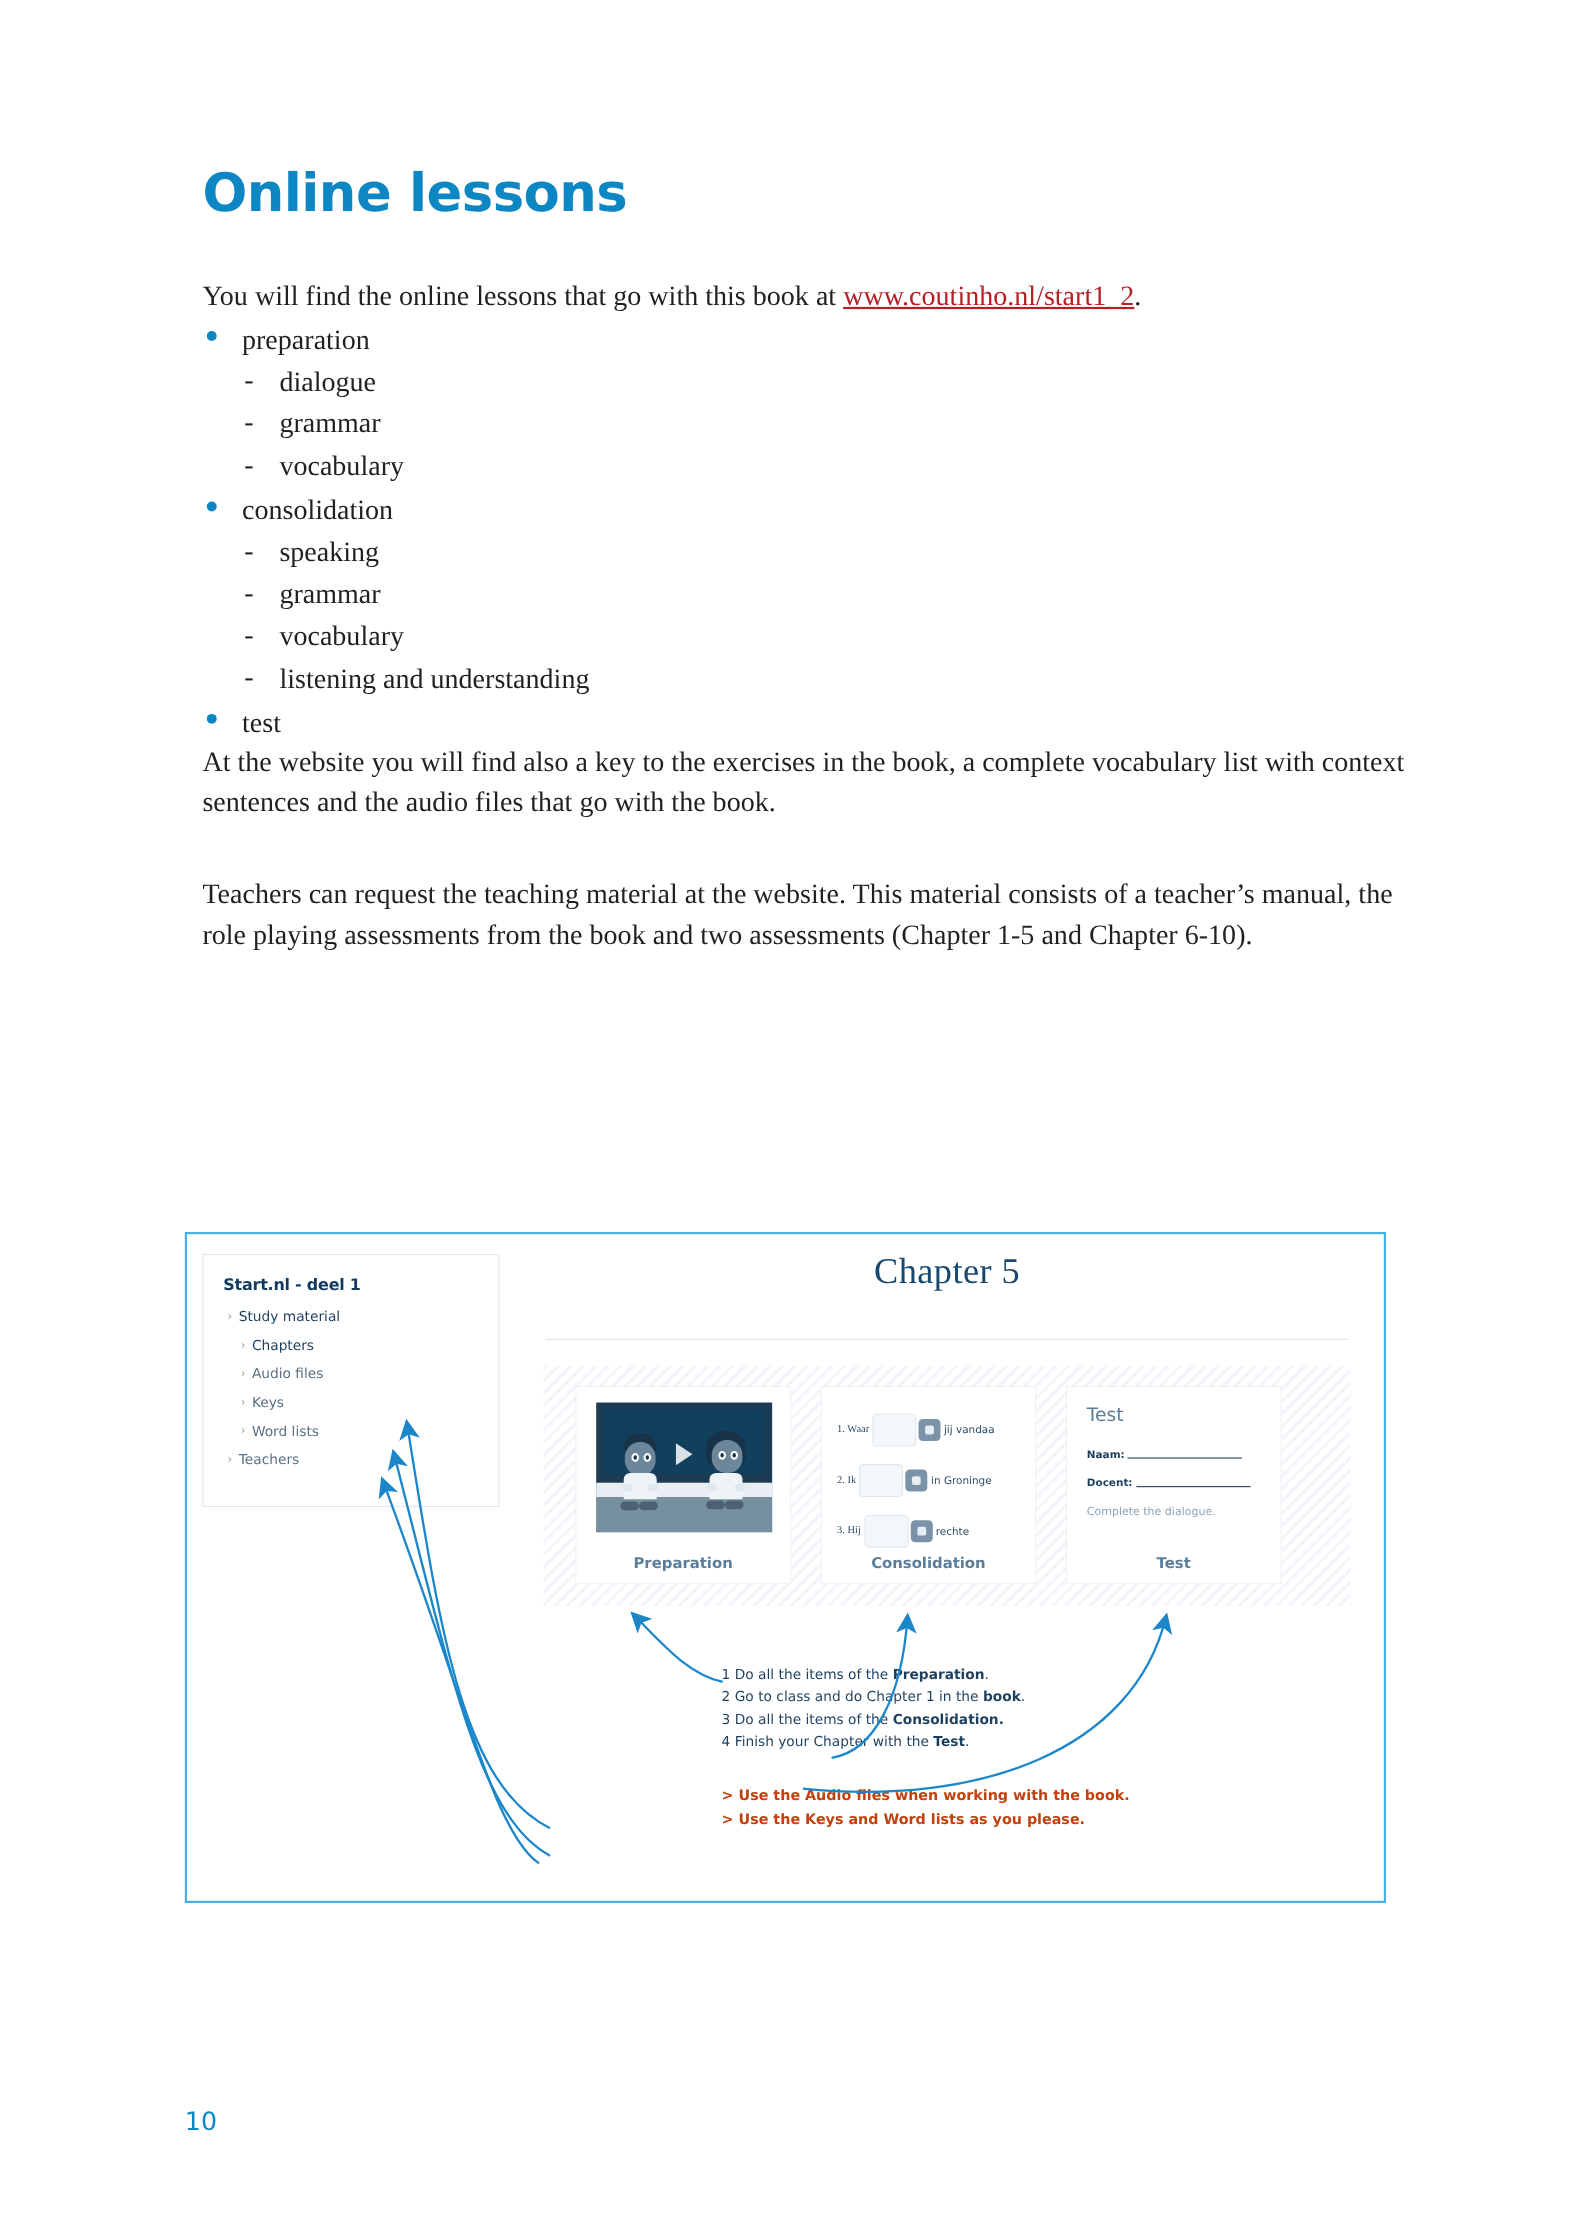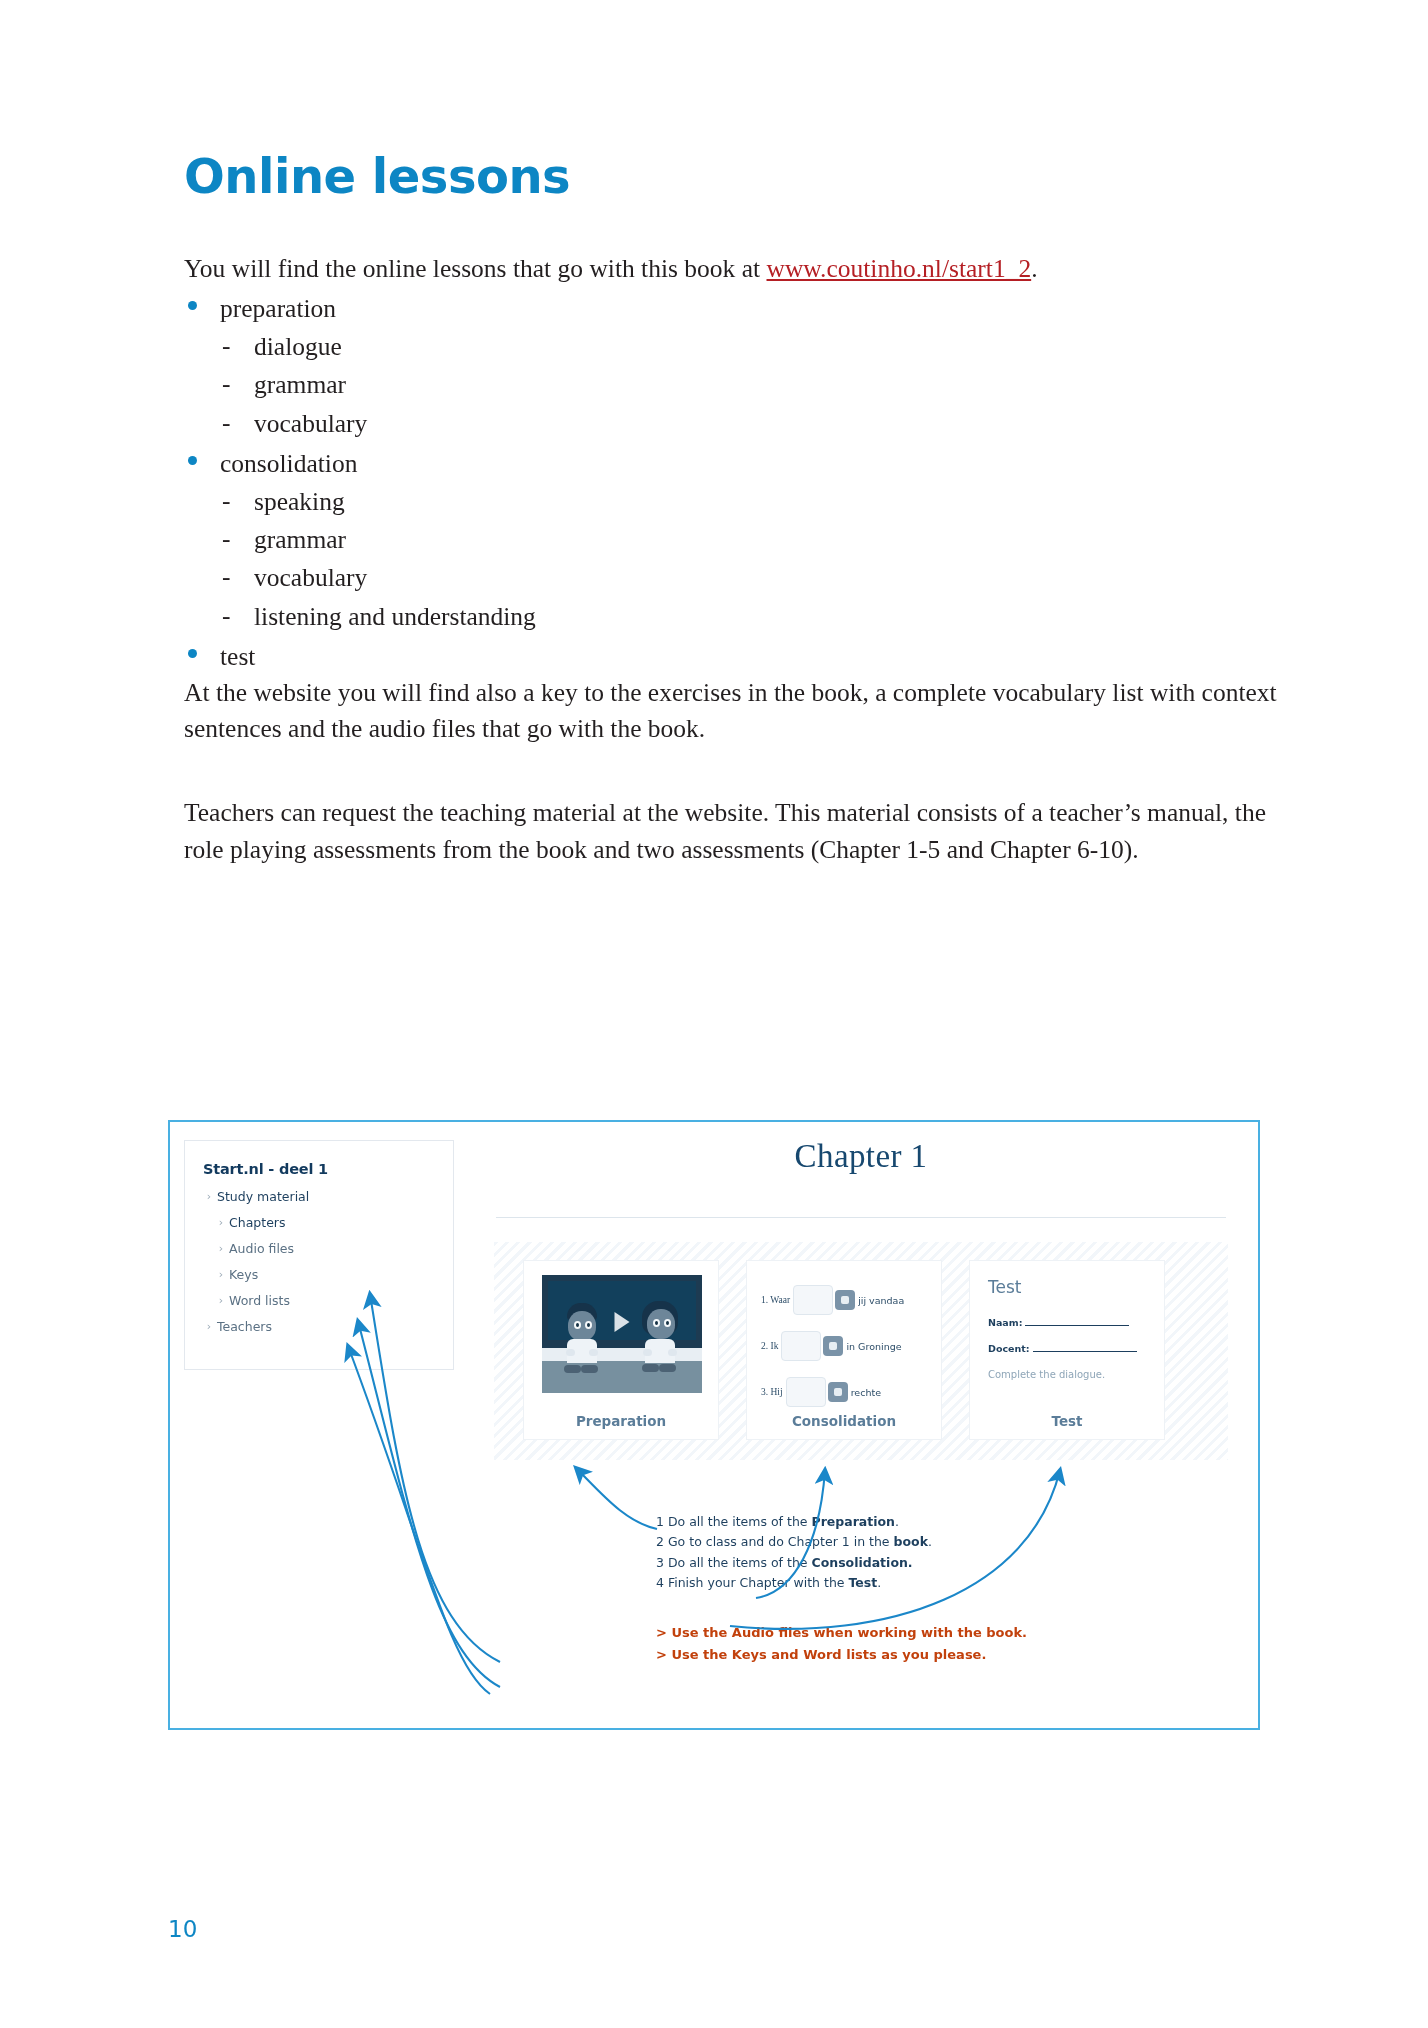--- a/index.html
+++ b/index.html
@@ -321,21 +321,21 @@
               <span>Word lists</span>
             </div>
             <div class="nav-item lvl-0">
               <span class="chev">›</span>
               <span>Teachers</span>
             </div>
           </div>
       </div>
 
       <div class="chapter-head">
-        <span class="chapter-title">Chapter 1</span>
+        <span class="chapter-title">Chapter 5</span>
       </div>
       <div class="rule"></div>
 
       <div class="hatch"></div>
 
       <div class="card" id="card-prep">
         <div class="video">
           <div class="vid-board"></div>
           <div class="vid-wall"></div>
           <div class="vid-floor"></div>

